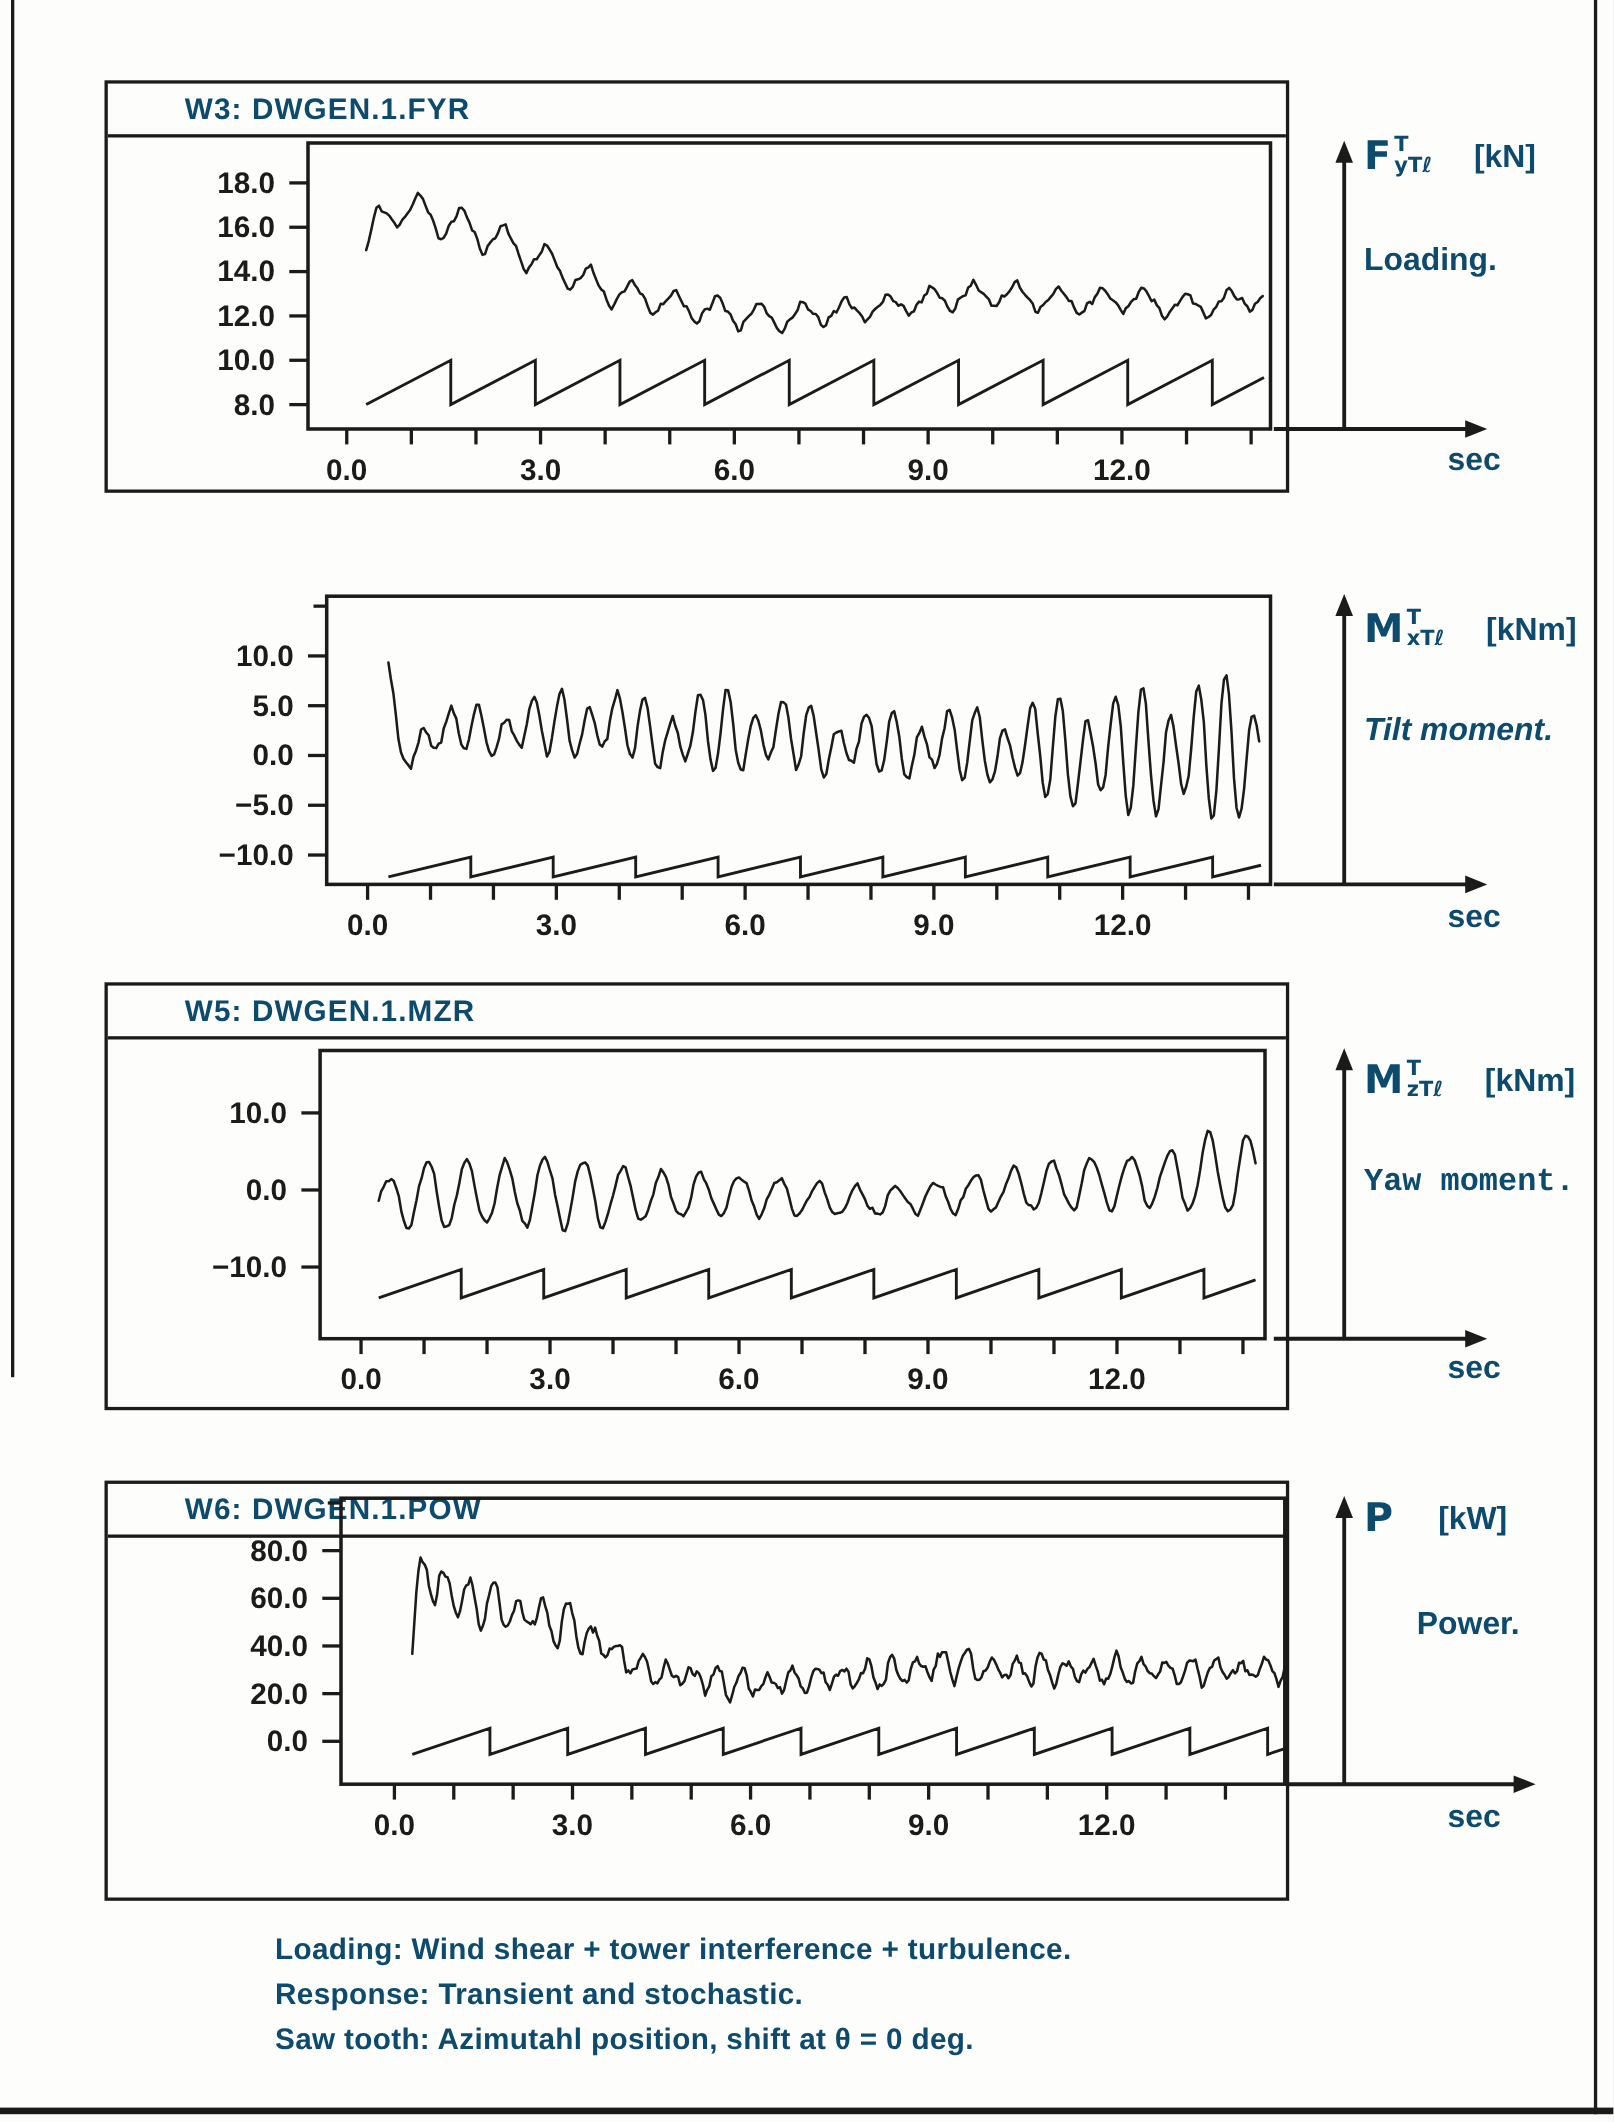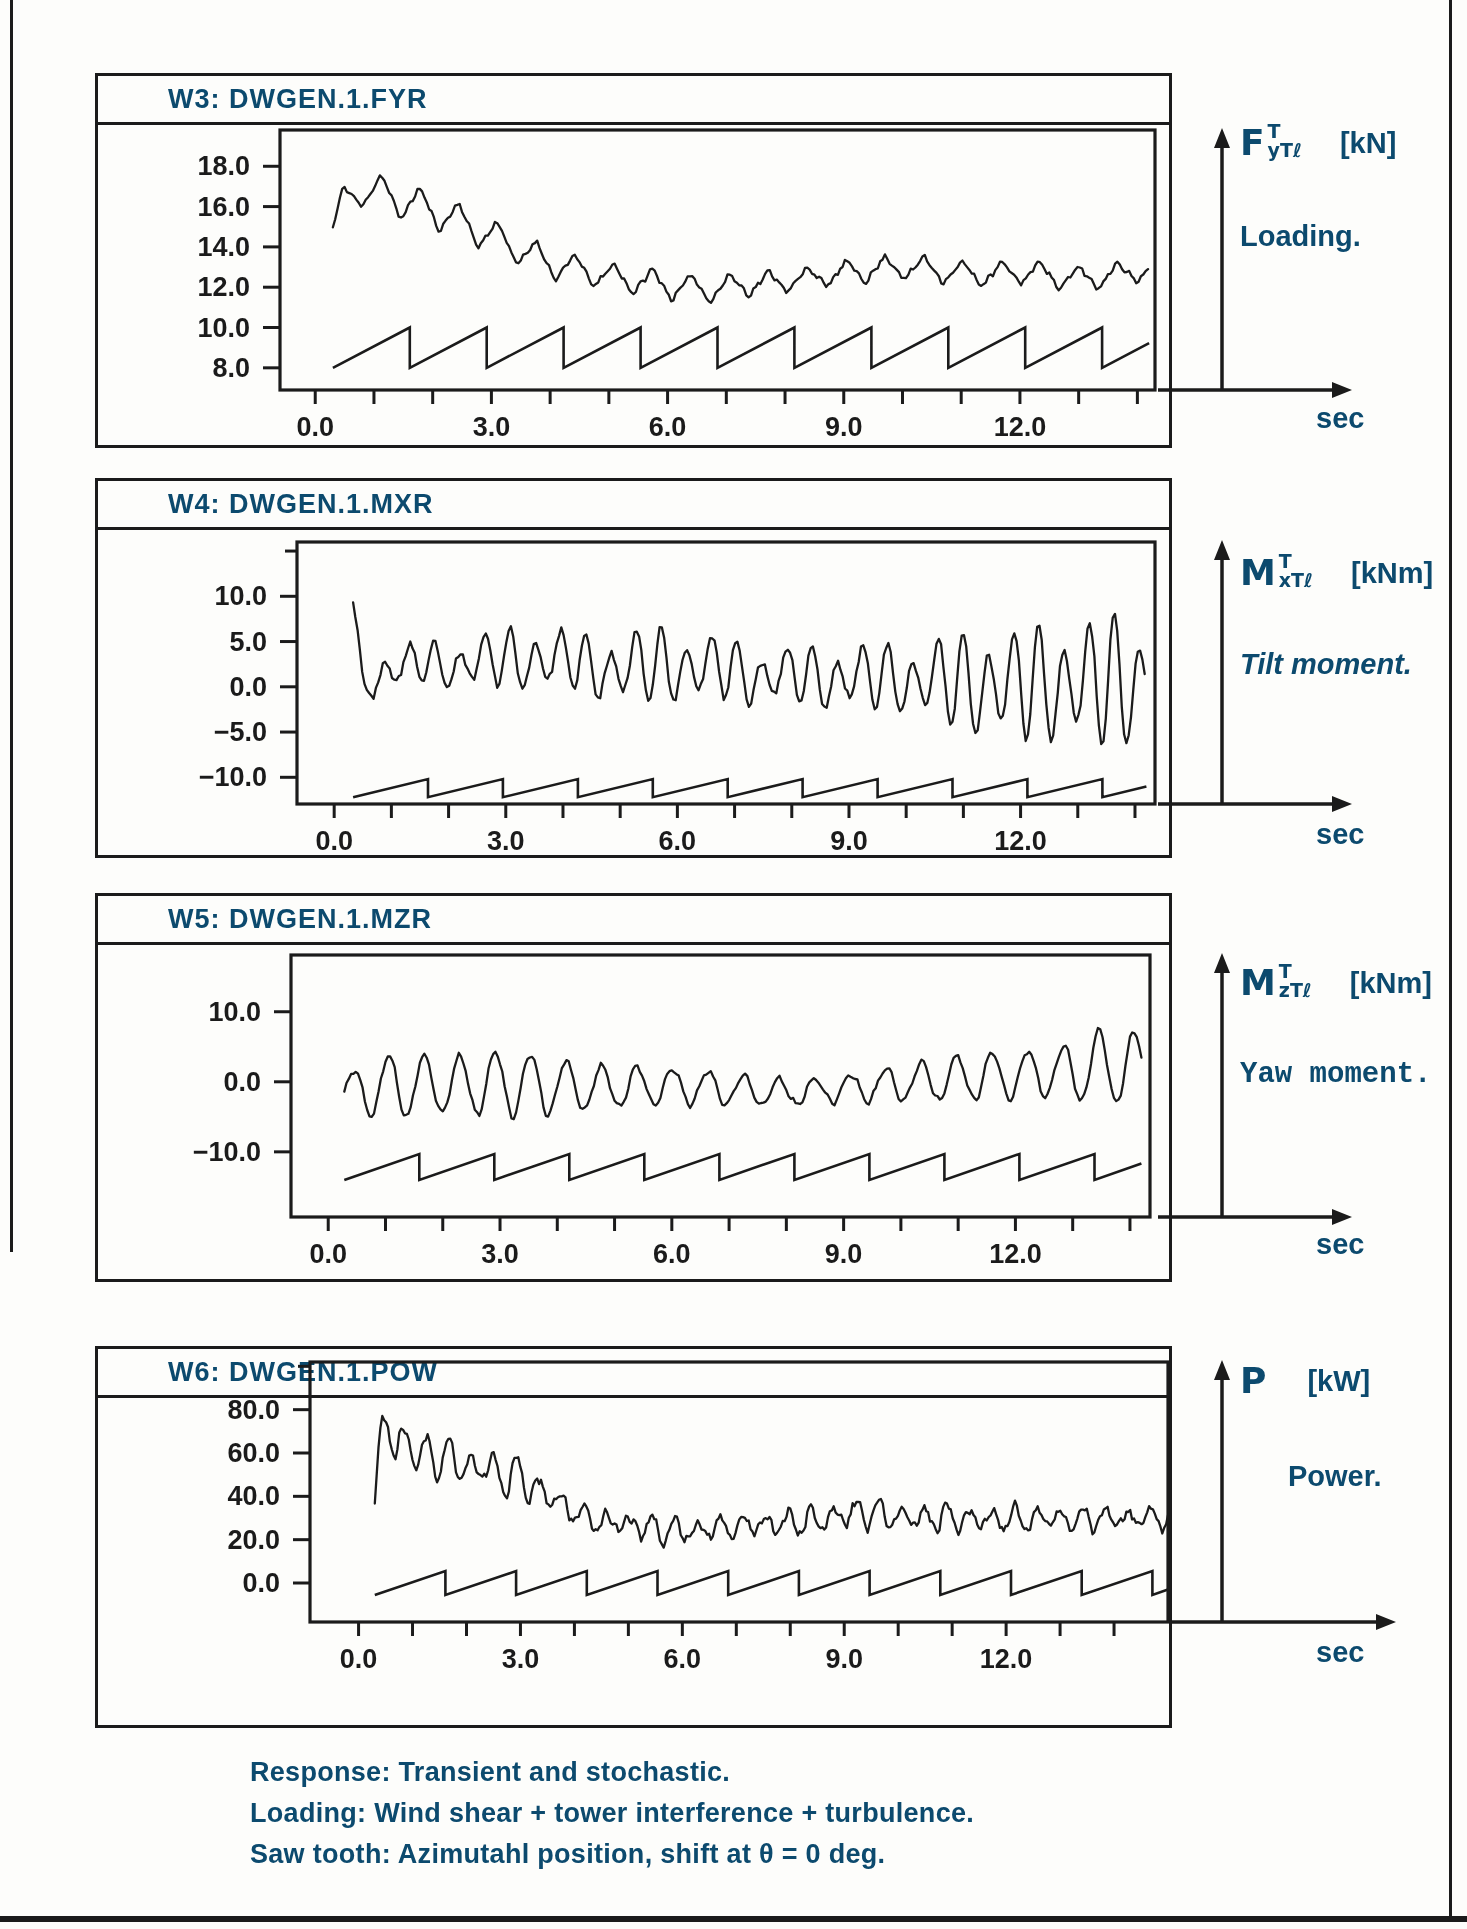--- a/index.html
+++ b/index.html
@@ -26,25 +26,20 @@
 
 <div class="page">
 
   <div class="pborder" style="left:10px;top:0;width:3px;height:1252px;"></div>
   <div class="pborder" style="left:1449px;top:0;width:3px;height:1922px;"></div>
   <div class="pborder" style="left:0;top:1916px;width:1467px;height:6px;"></div>
 
   <section class="panel" style="top:73px;height:369px;">
     <div class="titlebar">
       <span>W3: DWGEN.1.FYR</span>
-    </div>
-  </section>
-  <section class="panel" style="top:478px;height:374px;">
-    <div class="titlebar">
-      <span>W4: DWGEN.1.MXR</span>
     </div>
   </section>
   <section class="panel" style="top:893px;height:383px;">
     <div class="titlebar">
       <span>W5: DWGEN.1.MZR</span>
     </div>
   </section>
   <section class="panel" style="top:1346px;height:376px;">
     <div class="titlebar">
       <span>W6: DWGEN.1.POW</span>
@@ -248,18 +243,18 @@
           <span class="sym-sup"></span>
           <span class="sym-sub"></span>
         </span>
       <span class="sym-unit">[kW]</span>
     </div>
     <div class="raxis-child qty" style="left:1240px;top:1460px;margin-left:48px;">Power.</div>
     <div class="raxis-child secl" style="left:1316px;top:1636px;">sec</div>
   </div>
 
   <div class="caption">
+    <div>Loading: Wind shear + tower interference + turbulence.</div>
     <div>Response: Transient and stochastic.</div>
-    <div>Loading: Wind shear + tower interference + turbulence.</div>
     <div>Saw tooth: Azimutahl position, shift at θ = 0 deg.</div>
   </div>
 
 </div>
 
 </body></html>

